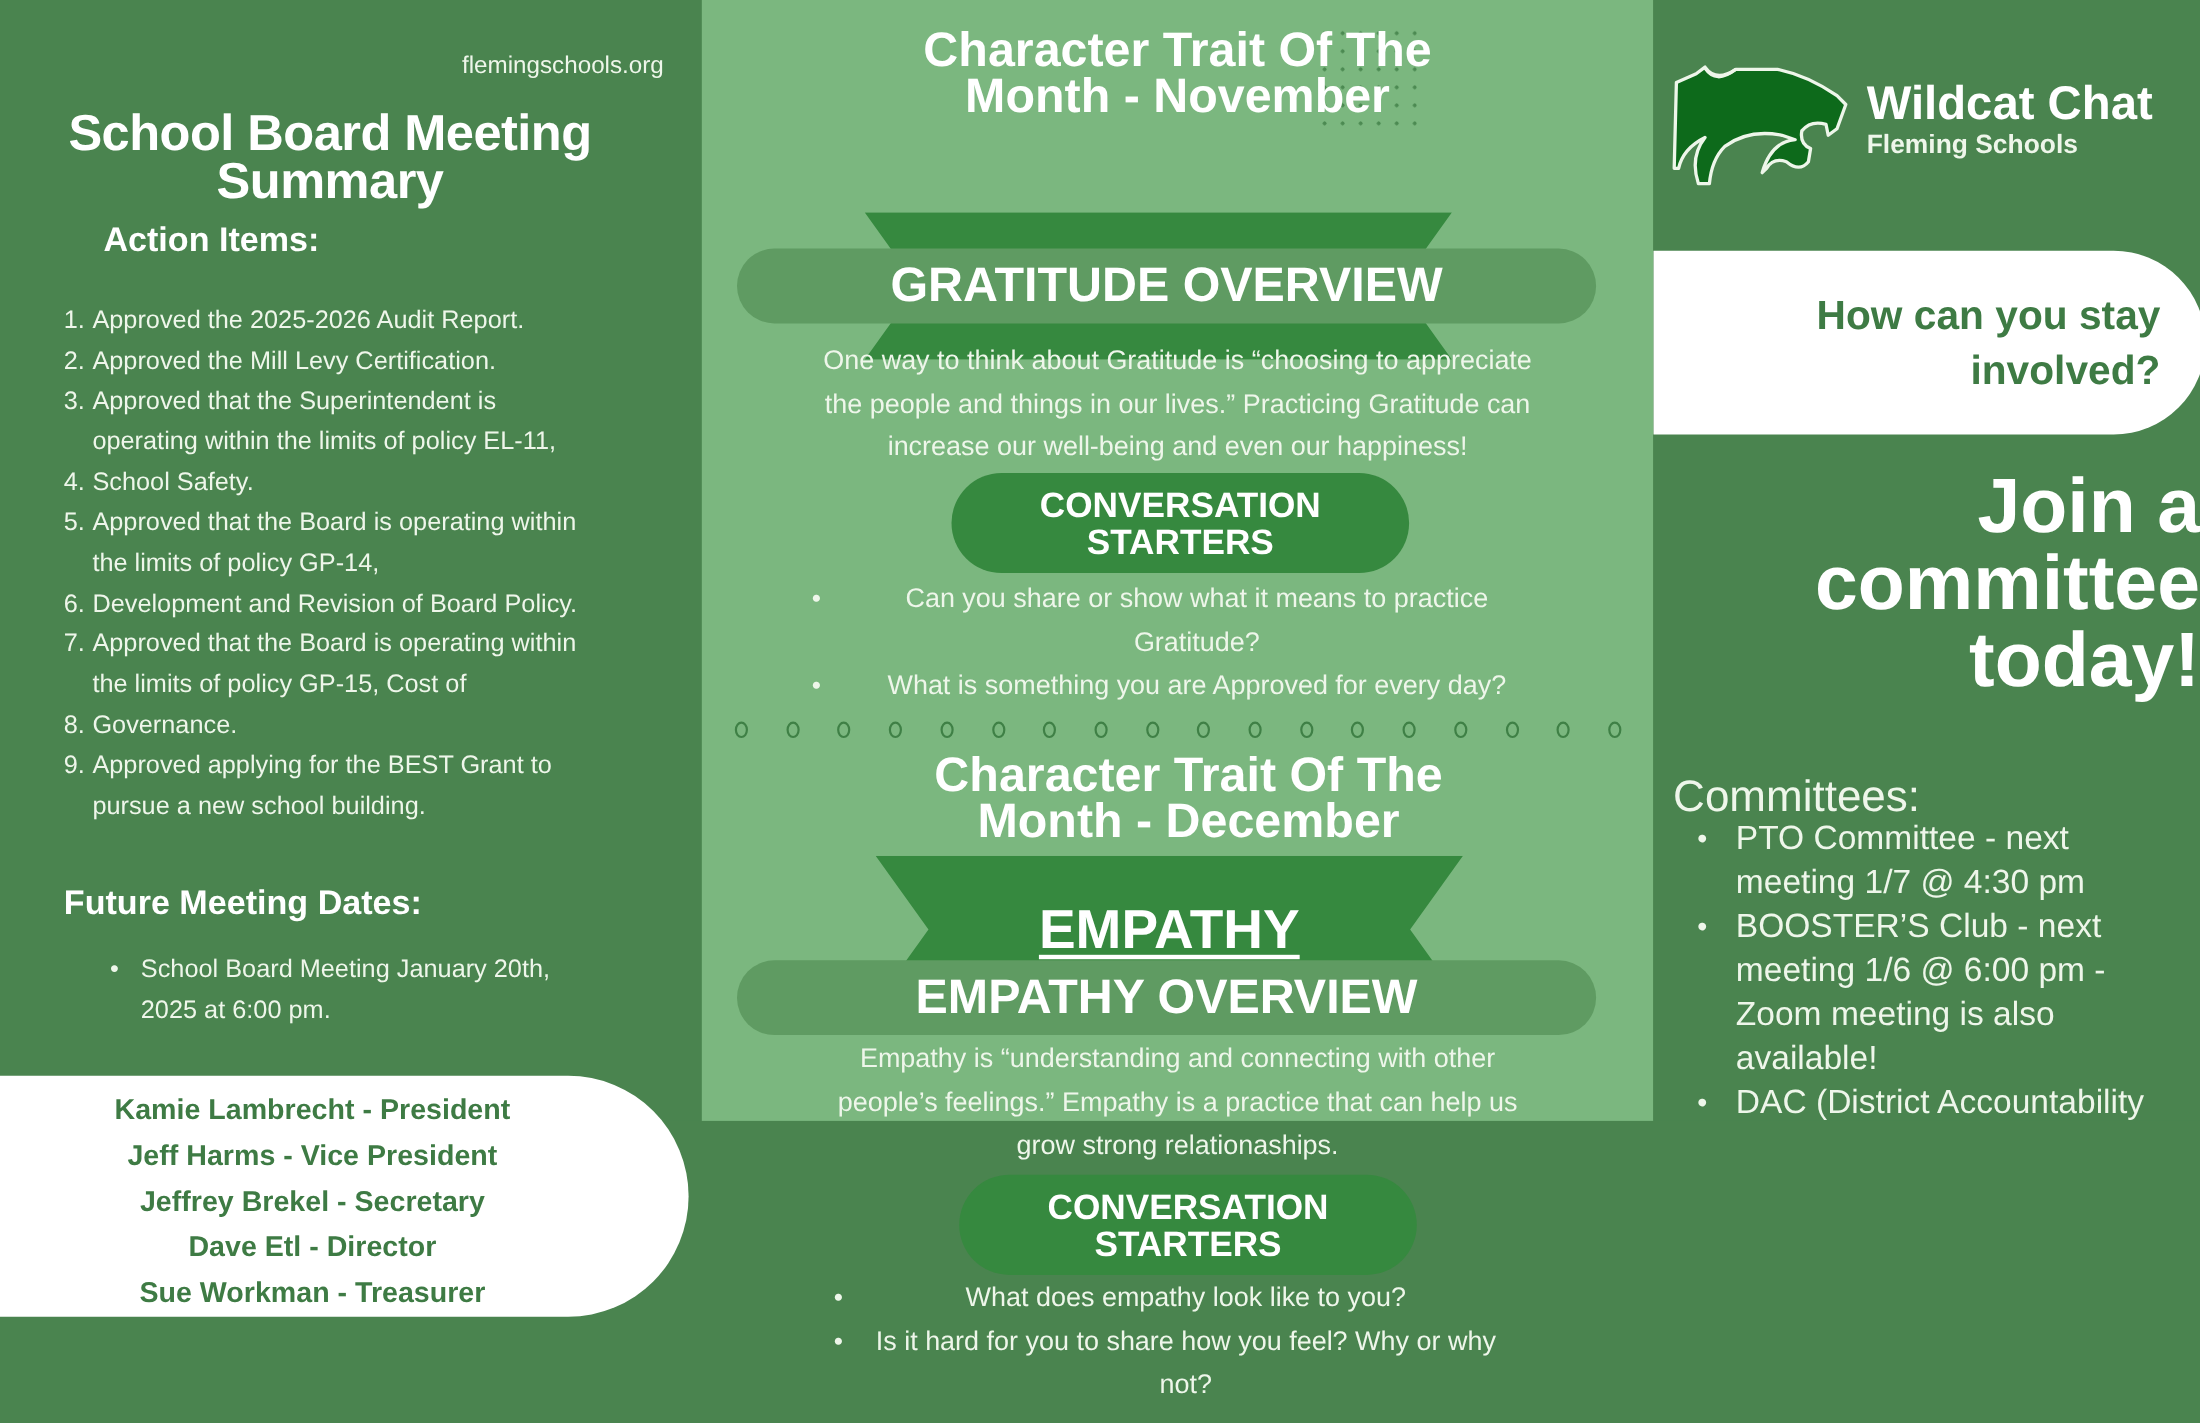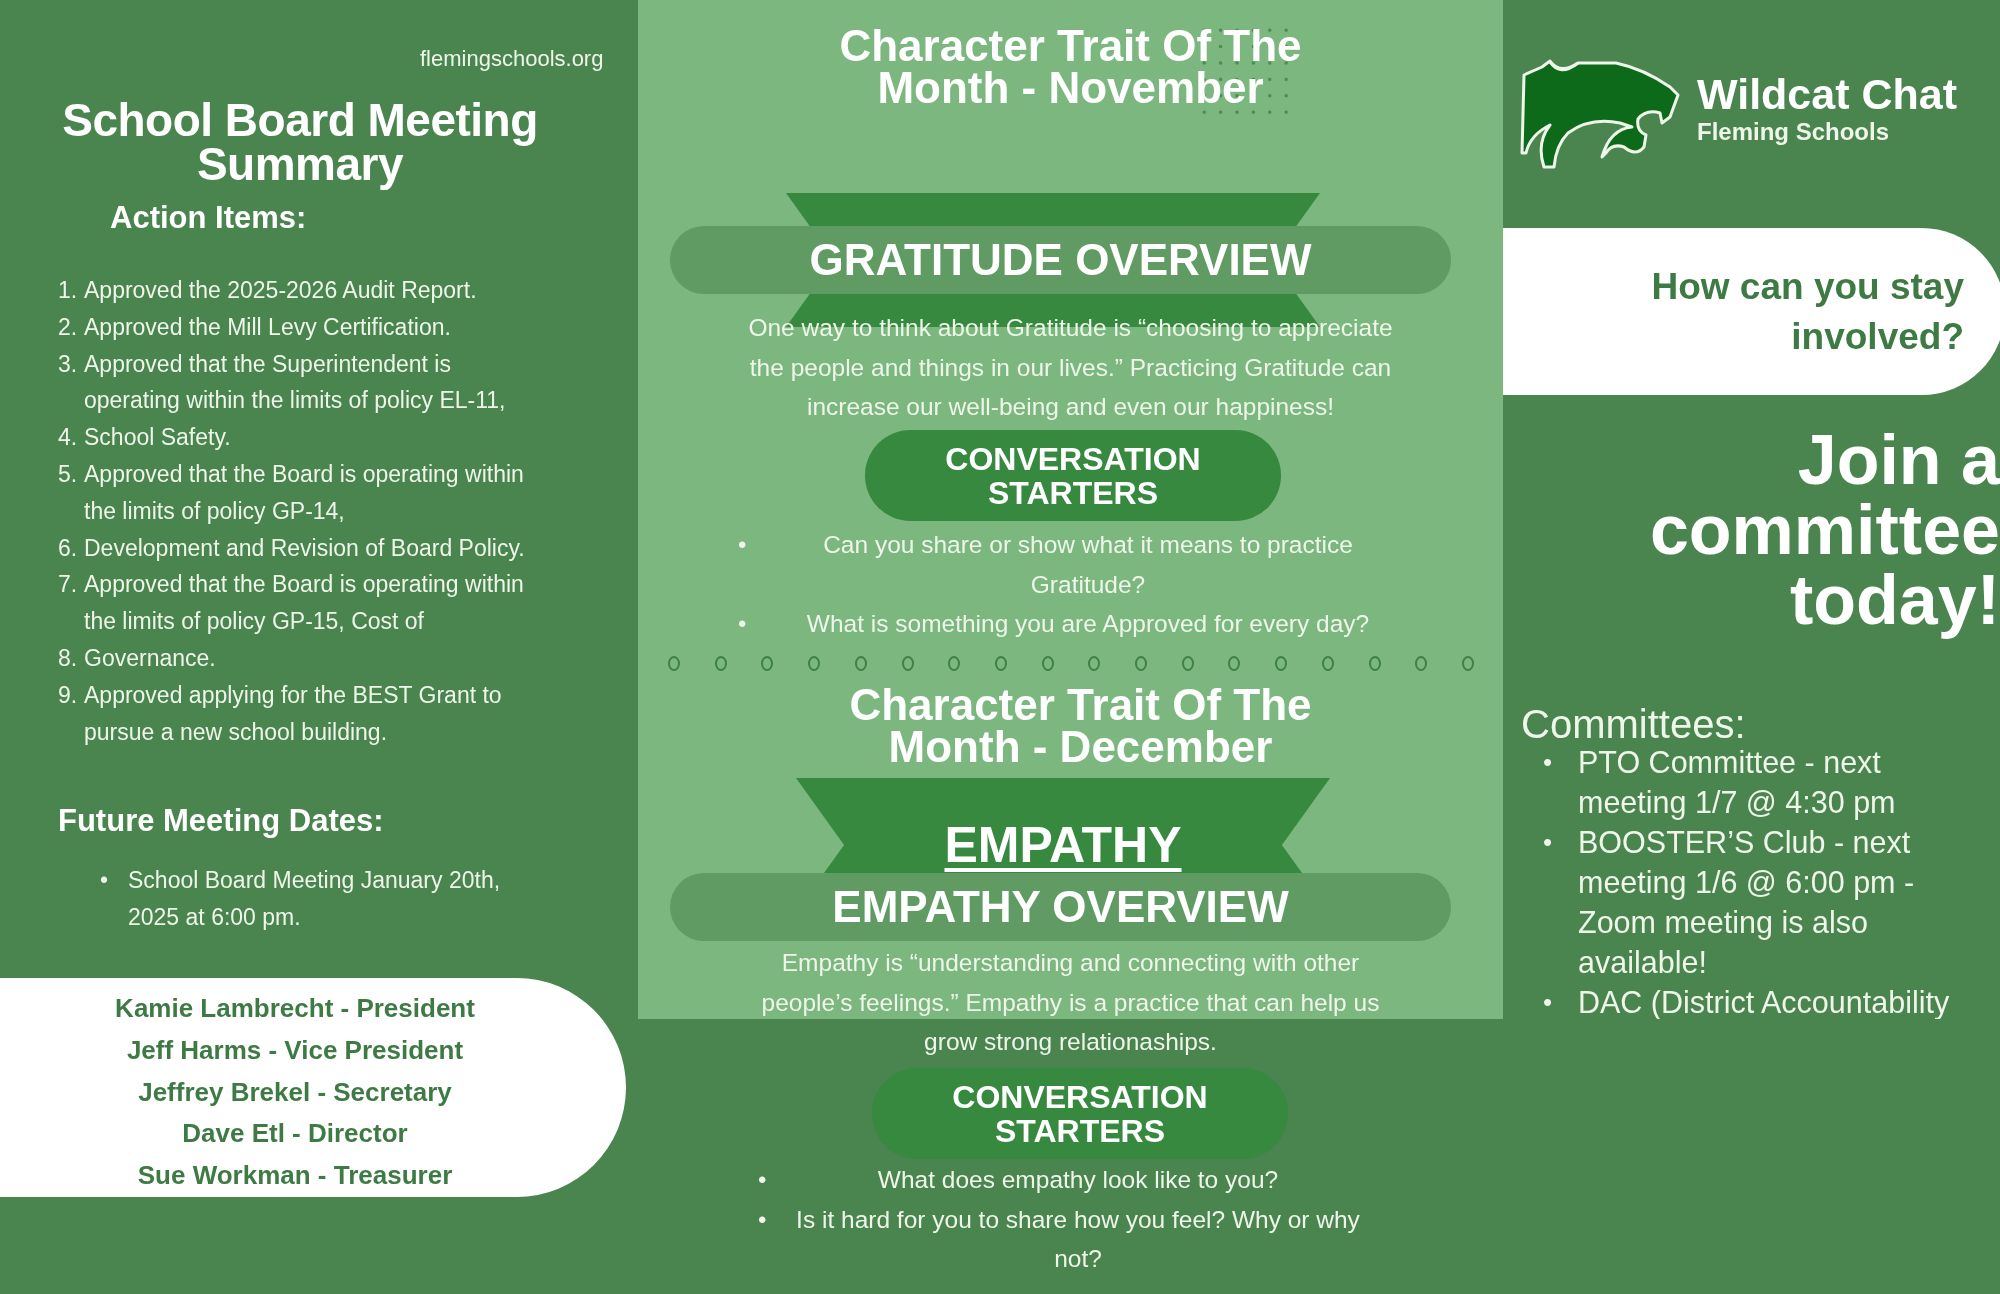--- a/index.html
+++ b/index.html
@@ -10,31 +10,31 @@
   }
   .col { position: absolute; top: 0; height: 1019px; }
   .col-left { left: 0; width: 638px; background: #4a844f; }
   .col-mid { left: 638px; width: 865px; background: #7bb77f; }
   .col-right { left: 1503px; width: 497px; background: #4a844f; overflow: hidden; }
   .abs { position: absolute; }
 
   
   .url-top { left: 420px; top: 46px; font-size: 22px; color: #eef6ea; }
   .board-title { left: 40px; top: 98px; width: 520px; text-align: center; font-weight: bold; font-size: 46px; line-height: 44px; color: #fff; letter-spacing: -0.5px; }
-  .action-head { left: 110px; top: 200px; font-weight: bold; font-size: 31px; color: #fff; }
+  .action-head { left: 94px; top: 200px; font-weight: bold; font-size: 31px; color: #fff; }
   .action-list { left: 58px; top: 272px; width: 560px; margin: 0; padding: 0; list-style: none; }
   .action-list li { display: flex; font-size: 23px; line-height: 36.8px; color: #eef6ea; }
   .action-list .num { width: 26px; flex: 0 0 26px; }
   .action-list .txt { flex: 1; }
   .future-head { left: 58px; top: 803px; font-weight: bold; font-size: 31px; color: #fff; }
   .future-list { left: 100px; top: 862px; width: 460px; margin: 0; padding: 0; list-style: none; }
   .future-list li { display: flex; font-size: 23px; line-height: 37px; color: #eef6ea; }
   .future-list .bullet { width: 28px; flex: 0 0 28px; }
   .officers-pill { left: 0; top: 978px; width: 626px; height: 219px; background: #fff; border-radius: 0 110px 110px 0; }
-  .officers-list { position: absolute; left: 17px; top: 10px; width: 556px; text-align: center; }
+  .officers-list { position: absolute; left: 6px; top: 10px; width: 556px; text-align: center; }
   .officers-list div { font-weight: bold; font-size: 26px; line-height: 41.8px; color: #3e7b44; }
 
   
   .trait-title { left: 0; width: 865px; text-align: center; font-weight: bold; font-size: 44px; line-height: 42px; color: #fff; }
   .dotgrid { left: 558px; top: 22px; width: 92px; height: 104px;
     background-image: radial-gradient(circle, #4c8a52 1.6px, transparent 2px);
     background-size: 16.4px 16.4px; }
   .ribbon { width: 534px; height: 134px; background: #36893f;
     clip-path: polygon(0 0, 100% 0, 91% 50%, 100% 100%, 0 100%, 9% 50%); }
   .ribbon-label { position: absolute; left: 0; right: 0; top: 0; bottom: 0; display: flex; align-items: center; justify-content: center; }

